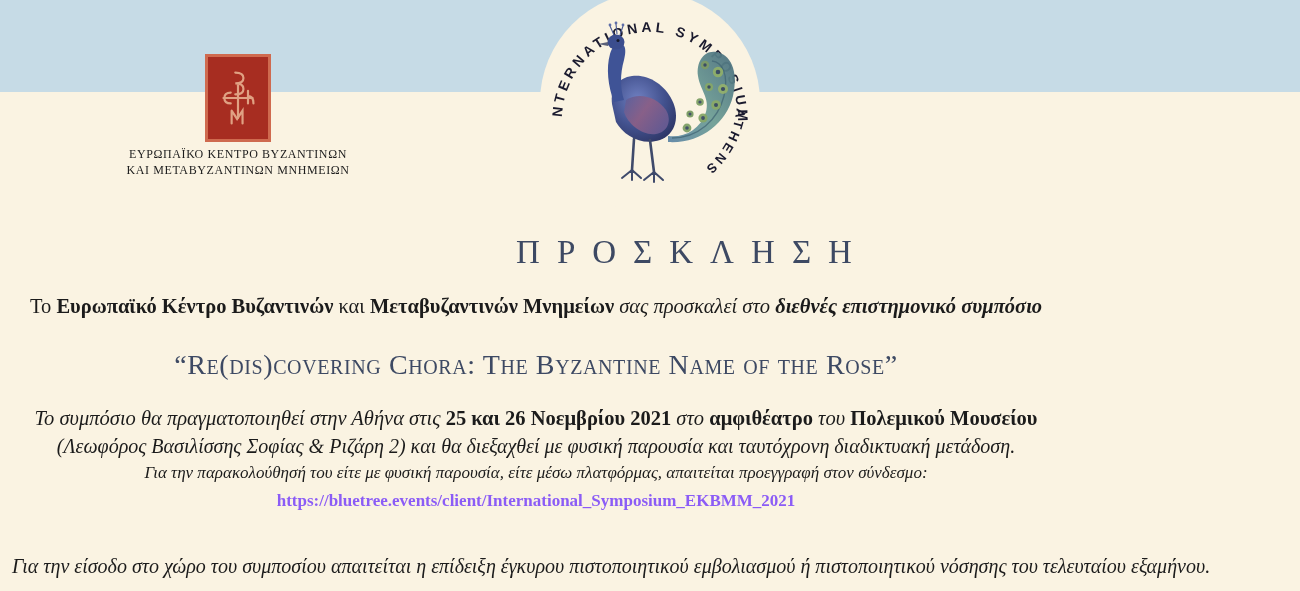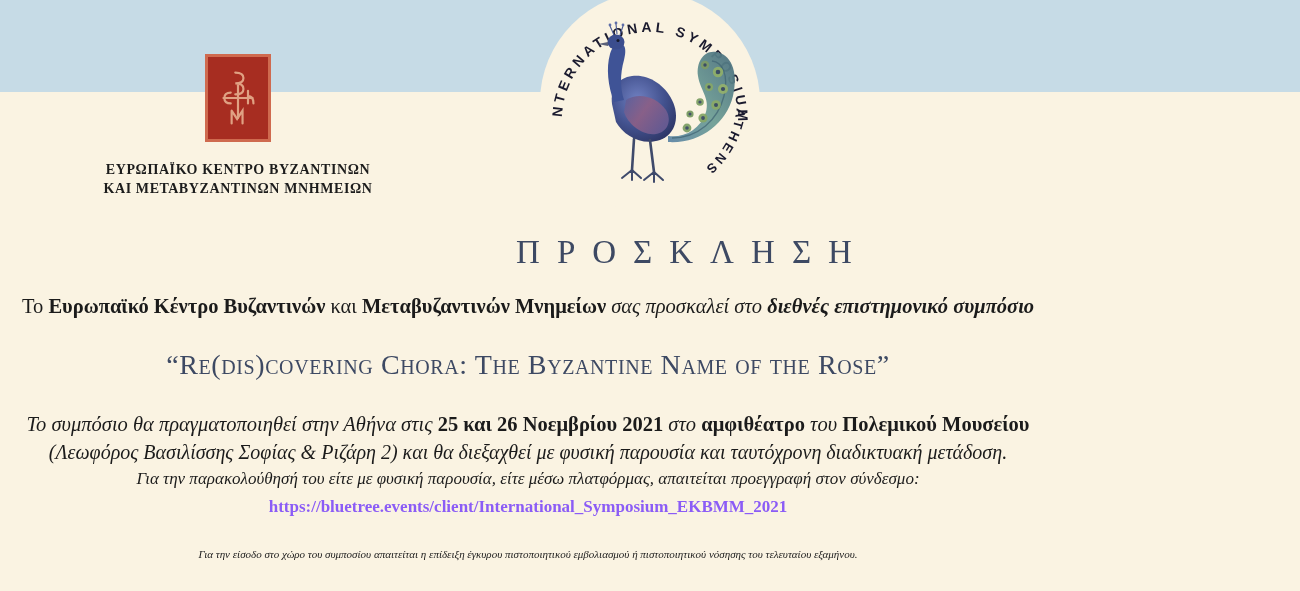--- a/index.html
+++ b/index.html
@@ -60,27 +60,27 @@
   }
   .ekbmm-seal svg {
     position: absolute;
     left: 0;
     top: 0;
     width: 100%;
     height: 100%;
     display: block;
   }
   .ekbmm-name {
-    margin-top: 19px;
+    margin-top: 4px;
     font-family: "Liberation Serif", "DejaVu Serif", serif;
-    font-size: 14px;
+    font-size: 12px;
     letter-spacing: 0.6px;
     line-height: 1.35;
     color: #1c1c1c;
-    font-weight: 700;
+    font-weight: 400;
   }
 
   
   .emblem {
     position: absolute;
     left: 540px;
     top: -8px;
     width: 220px;
     height: 228px;
   }
@@ -128,21 +128,21 @@
     font-weight: 400;
     letter-spacing: 17px;
     text-indent: 17px;
     color: #3d4963;
     padding-left: 34px;
   }
 
   
   .body-block {
     position: absolute;
-    left: 4px;
+    left: 12px;
     top: 292px;
     width: 1048px;
     text-align: center;
     color: #1b1b1b;
   }
   .line-invite {
     font-size: 20.5px;
     line-height: 28px;
     white-space: nowrap;
   }
@@ -161,21 +161,21 @@
     margin-top: 26px;
     font-size: 28px;
     line-height: 38px;
     color: #3d4963;
     font-variant: small-caps;
     letter-spacing: 0.6px;
     white-space: nowrap;
   }
 
   .line-when {
-    margin-top: 26px;
+    margin-top: 20px;
     font-size: 20.5px;
     line-height: 28px;
     white-space: nowrap;
   }
   .line-when b { font-weight: 700; }
   .line-when i { font-style: italic; }
 
   .line-where {
     font-size: 20px;
     line-height: 28px;
@@ -193,22 +193,22 @@
   .line-url {
     margin-top: 2px;
     font-size: 17px;
     line-height: 26px;
     font-weight: 700;
     white-space: nowrap;
     color: #8b5cf6;
   }
 
   .line-certificate {
-    margin-top: 22px;
-    font-size: 11px;
+    margin-top: 40px;
+    font-size: 20px;
     line-height: 24px;
     font-style: italic;
     white-space: nowrap;
   }
 </style>
 </head>
 <body>
 
 <div id="invitation">
 

